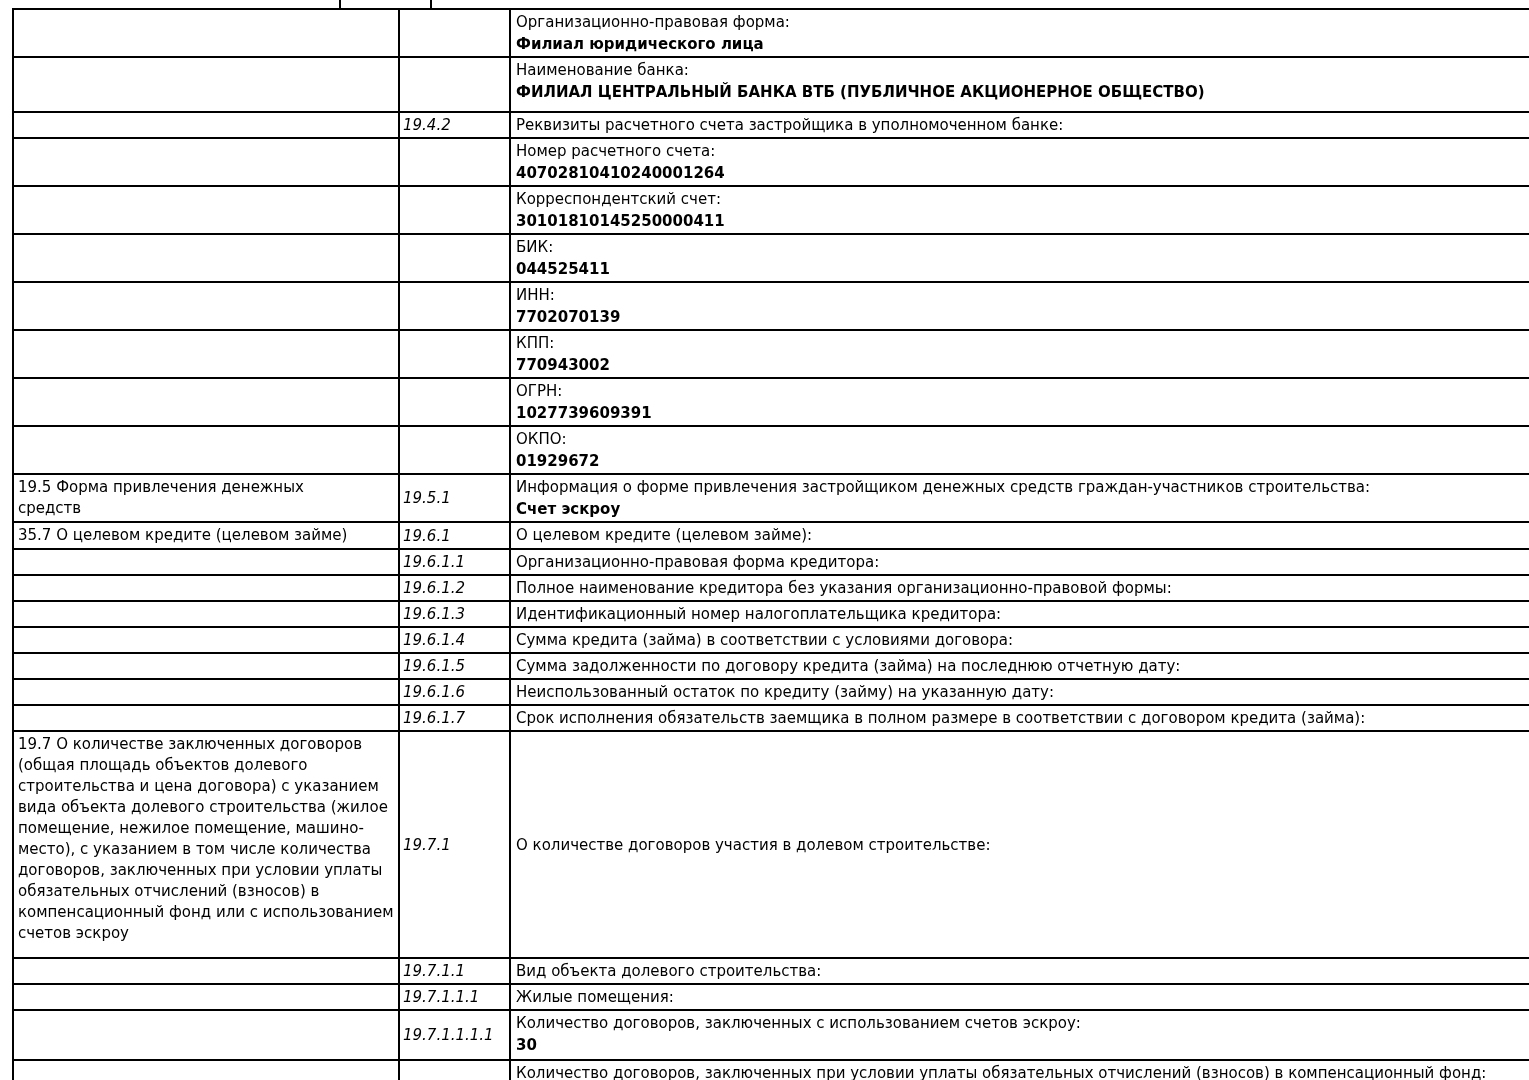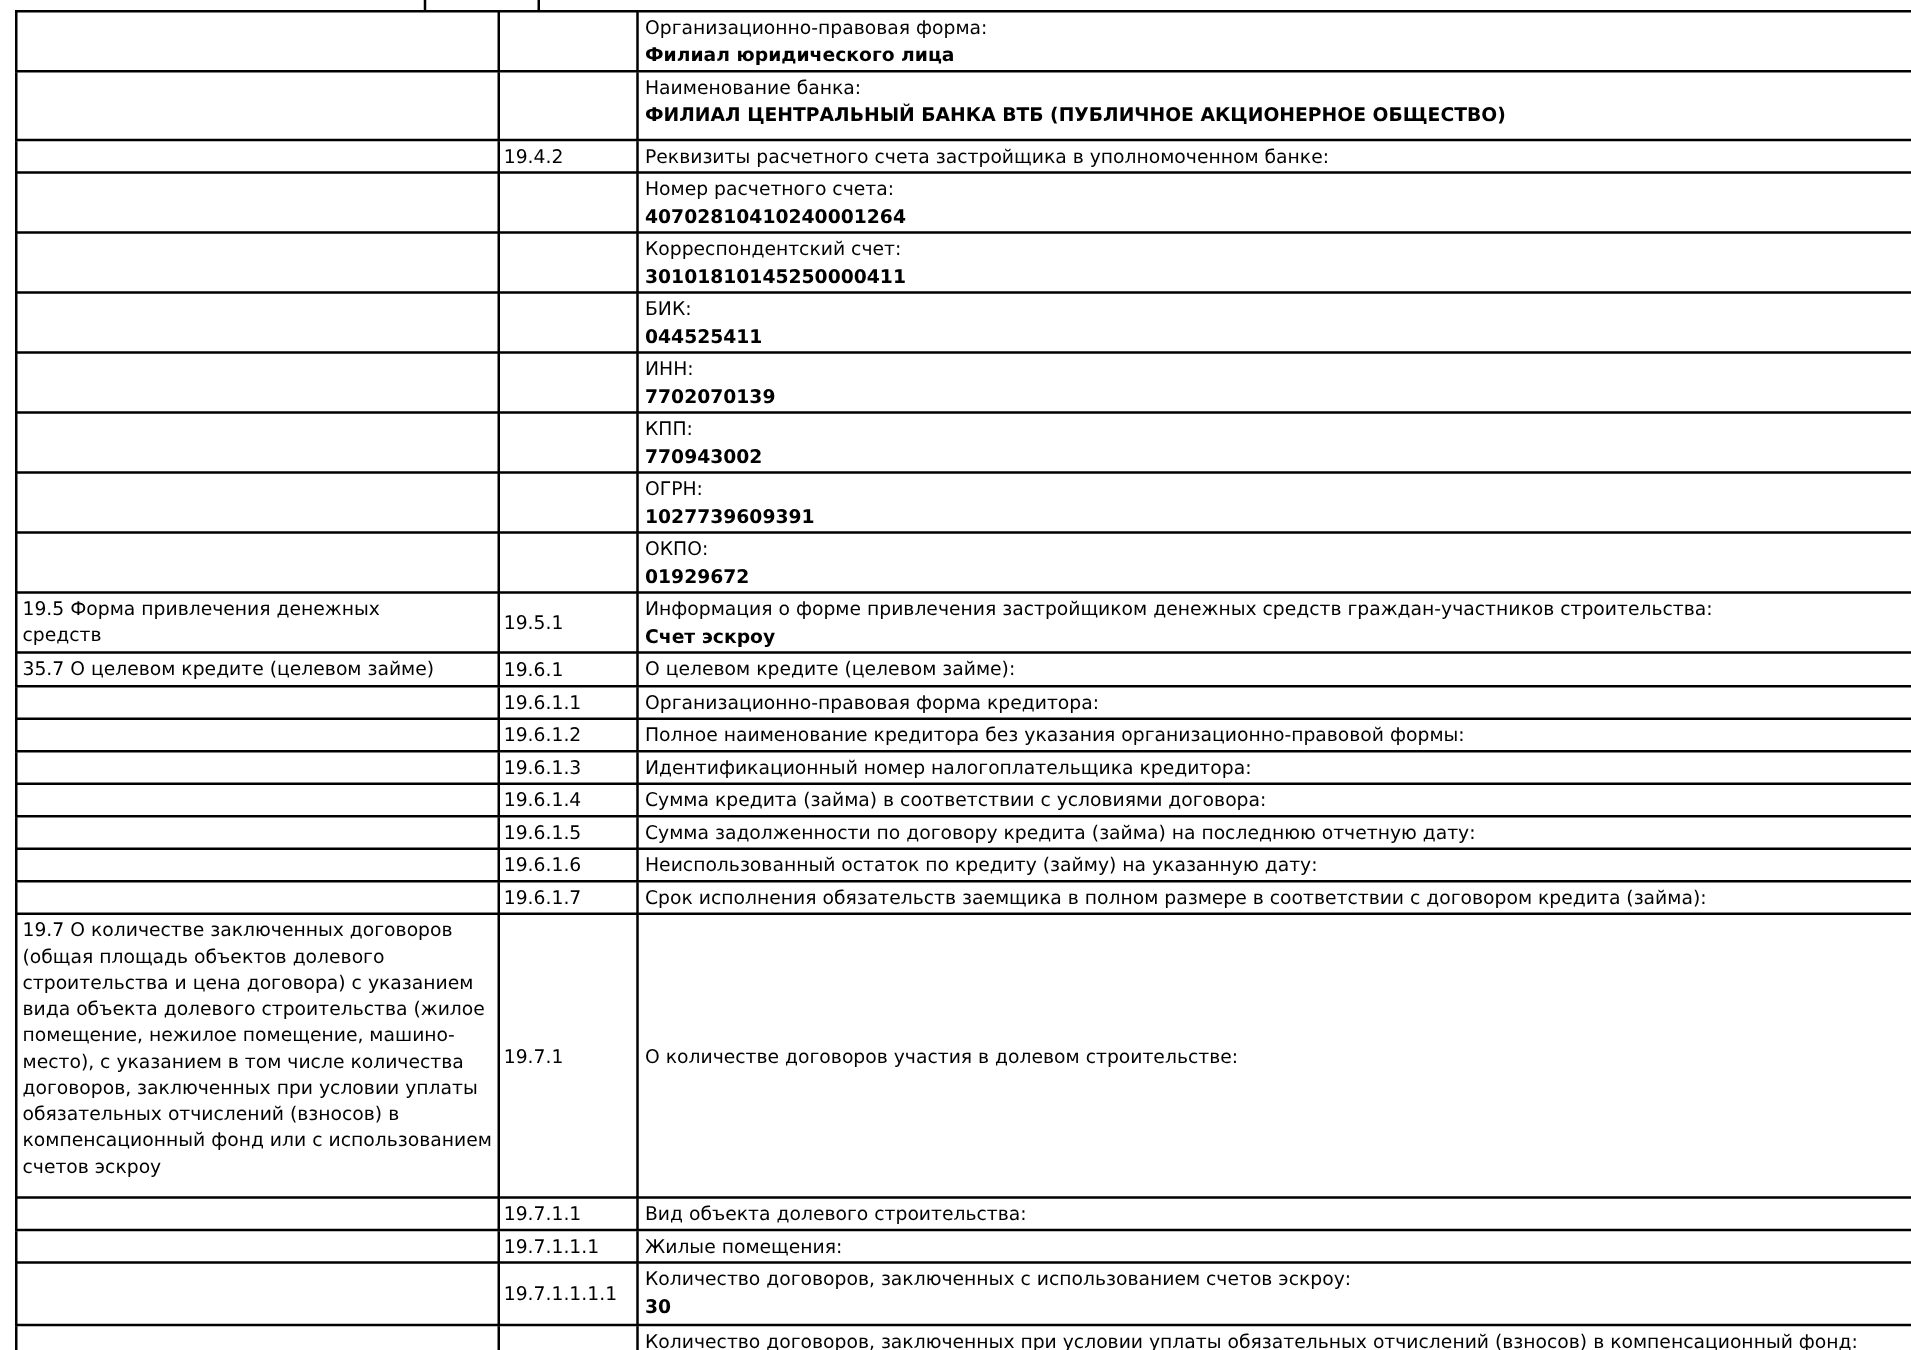--- a/index.html
+++ b/index.html
@@ -7,21 +7,21 @@
     width:1529px;height:1080px;position:relative;overflow:hidden;
     font-family:"DejaVu Sans","Liberation Sans",sans-serif;color:#000;
   }
   .edge-stub{position:absolute;top:0;width:2px;height:9px;background:#000;}
   table.decl{
     position:absolute;left:12px;top:8px;width:1512px;
     border-collapse:collapse;table-layout:fixed;
   }
   td{border:2px solid #000;font-size:15px;overflow:hidden;}
   td.c1{width:376px;vertical-align:top;line-height:21px;padding:2px 4px;white-space:pre-line;}
-  td.c2{width:105px;vertical-align:middle;line-height:20px;padding:0 1px 0 3px;}
+  td.c2{width:105px;vertical-align:middle;line-height:20px;padding:0 1px 0 3px;font-style:italic;}
   td.c3{width:1031px;vertical-align:top;line-height:22px;padding:1px 5px;}
   td.c3.vmid{vertical-align:middle;}
   .val{font-weight:bold;}
   tr.h23{height:23px} tr.h24{height:24px} tr.h42{height:42px} tr.h44{height:44px}
   tr.h45{height:45px} tr.h47{height:47px} tr.h50{height:50px} tr.h55{height:55px}
   tr.h60{height:60px} tr.h227{height:227px}
 </style>
 </head>
 <body>
 

